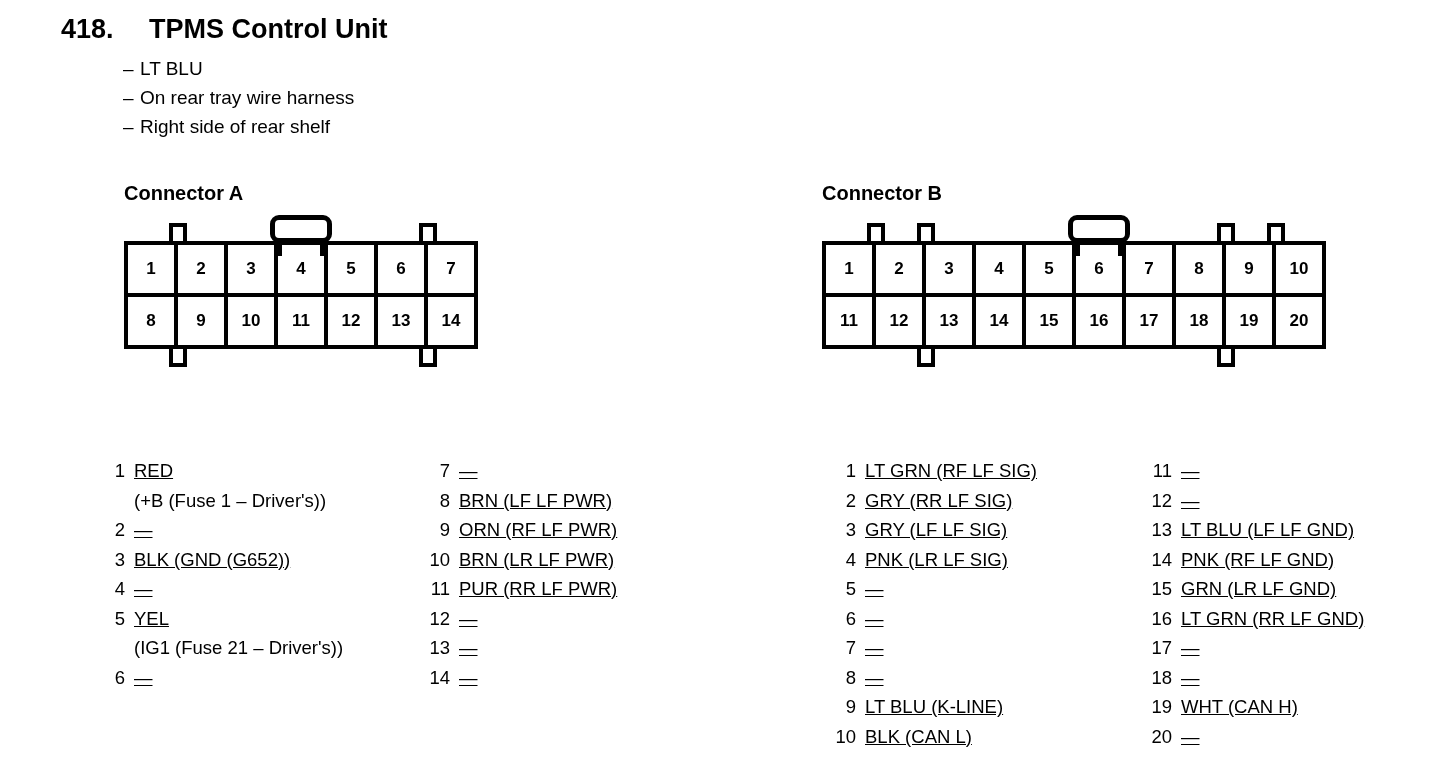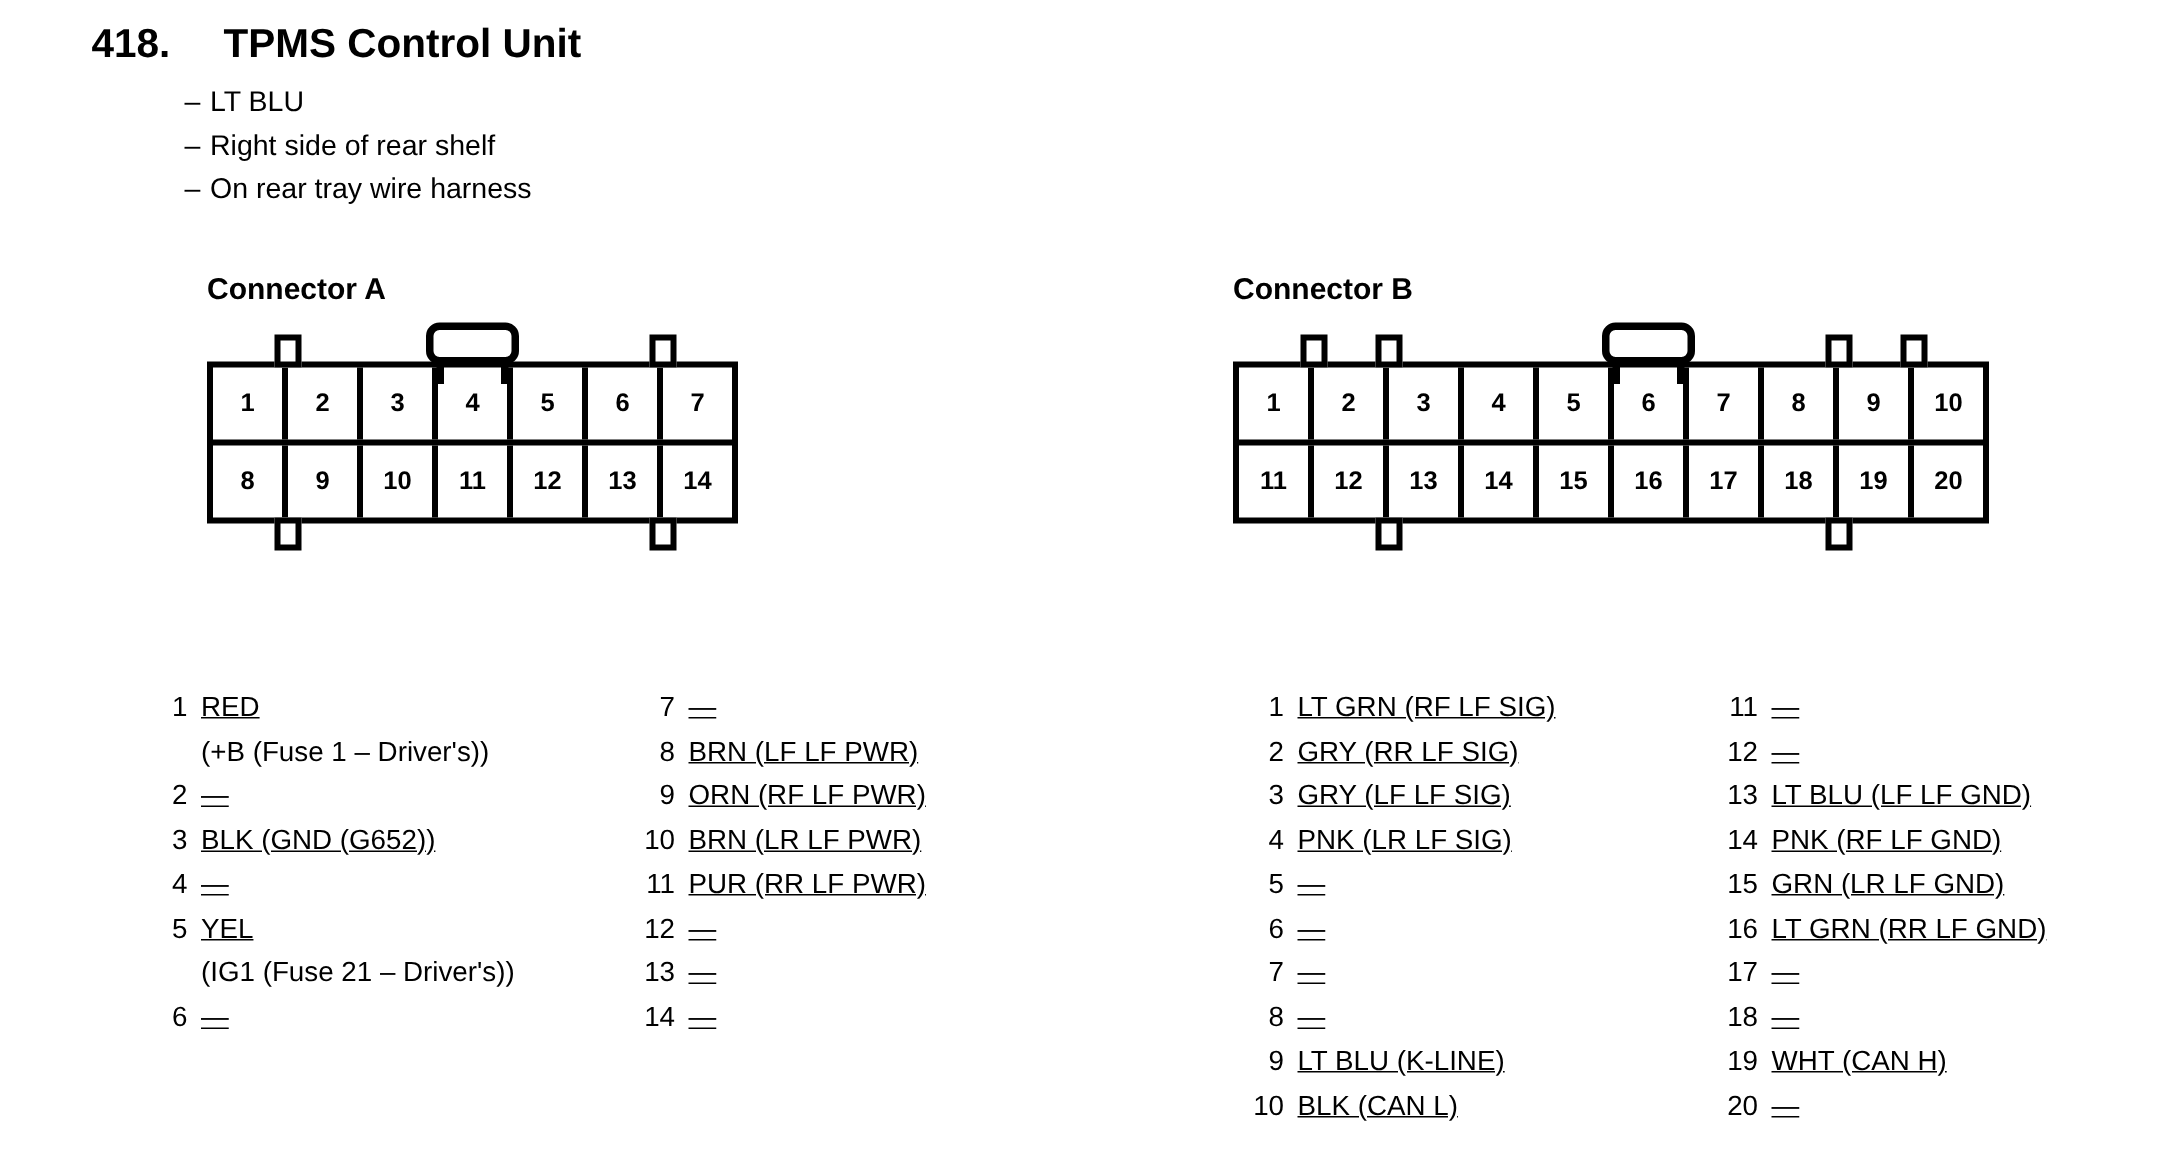--- a/index.html
+++ b/index.html
@@ -44,21 +44,21 @@
   }
   .bullet-dash {
     display: inline-block;
     width: 17px;
   }
 
   
   .connector-section {
     position: absolute;
   }
-  #connector-a-section { left: 138px; top: 182px; }
+  #connector-a-section { left: 124px; top: 182px; }
   #connector-b-section { left: 822px; top: 182px; }
 
   .connector-heading {
     font-size: 20px;
     font-weight: bold;
     white-space: nowrap;
   }
 
   
   .housing-wrap {
@@ -162,24 +162,24 @@
 
 <div id="header-block">
   <div id="page-title">
     <span class="title-number">418.</span><span>TPMS Control Unit</span>
   </div>
   <div id="bullet-list">
     <div class="bullet-row">
       <span class="bullet-dash">–</span><span>LT BLU</span>
     </div>
     <div class="bullet-row">
+      <span class="bullet-dash">–</span><span>On rear tray wire harness</span>
+    </div>
+    <div class="bullet-row">
       <span class="bullet-dash">–</span><span>Right side of rear shelf</span>
-    </div>
-    <div class="bullet-row">
-      <span class="bullet-dash">–</span><span>On rear tray wire harness</span>
     </div>
   </div>
 </div>
 
 <div class="connector-section" id="connector-a-section">
   <div class="connector-heading">Connector A</div>
   <div class="housing-wrap">
     <div class="housing" id="housing-a">
       <div class="pin-row row-top" id="housing-a-top">
           <div class="pin-cell">1</div>

